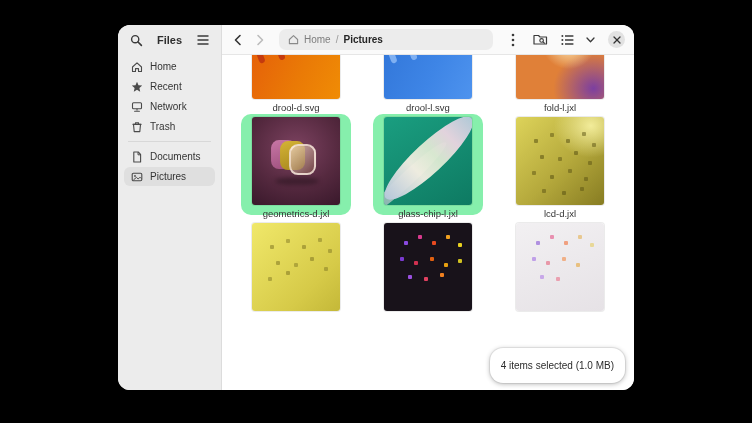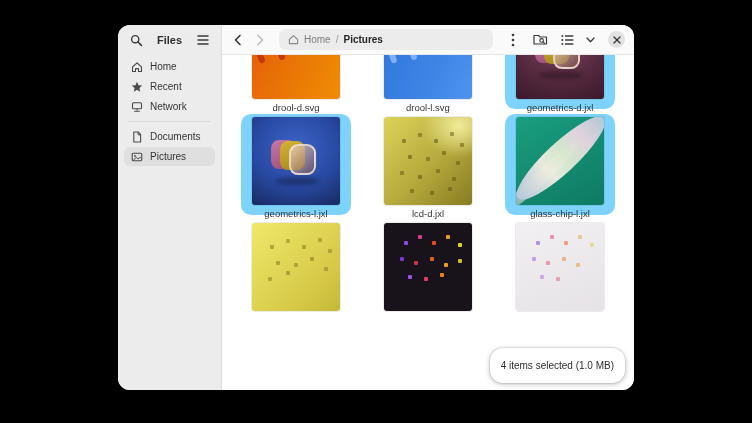--- a/index.html
+++ b/index.html
@@ -39,21 +39,21 @@
   .tb-right { display:flex; align-items:center; gap:7px; }
   .close-btn { width:17px; height:17px; border-radius:50%; background:#e2e2e2;
                display:flex; align-items:center; justify-content:center; cursor:pointer; margin-left:4px; }
 
   
   .content { flex:1; background:#fff; position:relative; overflow:hidden; }
   .grid { display:grid; grid-template-columns:repeat(3,110px); column-gap:22px; row-gap:5px;
           margin:-47px 0 0 19px; }
   .file-item { width:110px; height:101px; border-radius:10px; padding-top:3px;
                display:flex; flex-direction:column; align-items:center; cursor:pointer; }
-  .file-item.selected { background:#7dd3fc; }
+  .file-item.selected { background:#86efac; }
   .fname { font-size:9.5px; color:#333; margin-top:3px; line-height:11px; white-space:nowrap; }
   .thumb { width:88px; height:88px; border-radius:3px; position:relative; overflow:hidden;
            box-shadow:0 0 0 1px rgba(0,0,0,.08); flex-shrink:0; }
   .art { position:absolute; inset:0; width:100%; height:100%; }
 
   
   .t-drool-d { --drip:#c43a0e; background:linear-gradient(115deg,#e4590a,#ea7a06 60%,#f08c05); }
   .t-drool-l { --drip:#7fb0f2; background:linear-gradient(115deg,#2f73d6,#3e85e6 60%,#4e93ee); }
   .t-drool-d .art rect, .t-drool-l .art rect { fill:var(--drip); }
   .t-drool-d .art line, .t-drool-l .art line { stroke:var(--drip); stroke-width:6; stroke-linecap:round; }
@@ -162,20 +162,28 @@
         <span class="lbl">Recent</span>
       </div>
       <div class="sb-item">
         <svg class="ic" width="12" height="12" viewBox="0 0 12 12">
           <rect x="1.5" y="1.8" width="9" height="6" rx="1" fill="none" stroke="#4a4a4a" stroke-width="1.1"></rect>
           <line x1="6" y1="7.8" x2="6" y2="9.6" stroke="#4a4a4a" stroke-width="1.1"></line>
           <line x1="3.6" y1="10.2" x2="8.4" y2="10.2" stroke="#4a4a4a" stroke-width="1.1" stroke-linecap="round"></line>
         </svg>
         <span class="lbl">Network</span>
       </div>
+      <div class="sb-item">
+        <svg class="ic" width="12" height="12" viewBox="0 0 12 12">
+          <path d="M2.5 3.4 H9.5 L8.8 10.6 H3.2 Z" fill="none" stroke="#4a4a4a" stroke-width="1.1" stroke-linejoin="round"></path>
+          <line x1="1.8" y1="3.2" x2="10.2" y2="3.2" stroke="#4a4a4a" stroke-width="1.1" stroke-linecap="round"></line>
+          <path d="M4.6 3 V1.8 H7.4 V3" fill="none" stroke="#4a4a4a" stroke-width="1.1"></path>
+        </svg>
+        <span class="lbl">Trash</span>
+      </div>
       <div class="sb-sep"></div>
       <div class="sb-item">
         <svg class="ic" width="12" height="12" viewBox="0 0 12 12">
           <path d="M2.8 1 H7.2 L9.6 3.4 V11 H2.8 Z" fill="none" stroke="#4a4a4a" stroke-width="1.1" stroke-linejoin="round"></path>
           <path d="M7 1.2 V3.8 H9.4" fill="none" stroke="#4a4a4a" stroke-width="1"></path>
         </svg>
         <span class="lbl">Documents</span>
       </div>
       <div class="sb-item selected">
         <svg class="ic" width="12" height="12" viewBox="0 0 12 12">
@@ -296,60 +304,54 @@
                 <line x1="104" y1="10" x2="104" y2="22"></line>
                   <line x1="114" y1="10" x2="114" y2="32"></line>
                 <line x1="124" y1="10" x2="124" y2="28"></line>
               </g>
             </svg>
           </span>
           <span class="fname">drool-l.svg</span>
         </div>
 
 
+        <div class="file-item">
+          <span class="thumb t-fold-l"></span>
+          <span class="fname">fold-l.jxl</span>
+        </div>
 
         <div class="file-item selected">
           <span class="thumb t-geo-d">
             <span class="geo">
                 <span class="g-pink"></span>
                 <span class="g-yellow"></span>
                 <span class="g-glass"></span>
               </span>
           </span>
           <span class="fname">geometrics-d.jxl</span>
         </div>
 
-        <div class="file-item selected">
-          <span class="thumb t-geo-l">
-            <span class="geo">
-                <span class="g-pink"></span>
-                <span class="g-yellow"></span>
-                <span class="g-glass"></span>
-              </span>
-          </span>
-          <span class="fname">geometrics-l.jxl</span>
-        </div>
-
-
-        <div class="file-item">
-          <span class="thumb t-lcd-d">
-            <span class="dots dots-lcd-d"></span>
-          </span>
-          <span class="fname">lcd-d.jxl</span>
-        </div>
+
 
         <div class="file-item selected">
           <span class="thumb t-glass-l">
             <span class="blade b2"></span>
             <span class="blade b1"></span>
           </span>
           <span class="fname">glass-chip-l.jxl</span>
         </div>
 
         <div class="file-item">
+          <span class="thumb t-lcd-d">
+            <span class="dots dots-lcd-d"></span>
+          </span>
+          <span class="fname">lcd-d.jxl</span>
+        </div>
+
+        <div class="file-item">
           <span class="thumb t-lcd-l">
             <span class="dots dots-lcd-l"></span>
           </span>
           <span class="fname"></span>
         </div>
 
         <div class="file-item">
           <span class="thumb t-px-d">
             <span class="dots dots-px-d"></span>
           </span>

